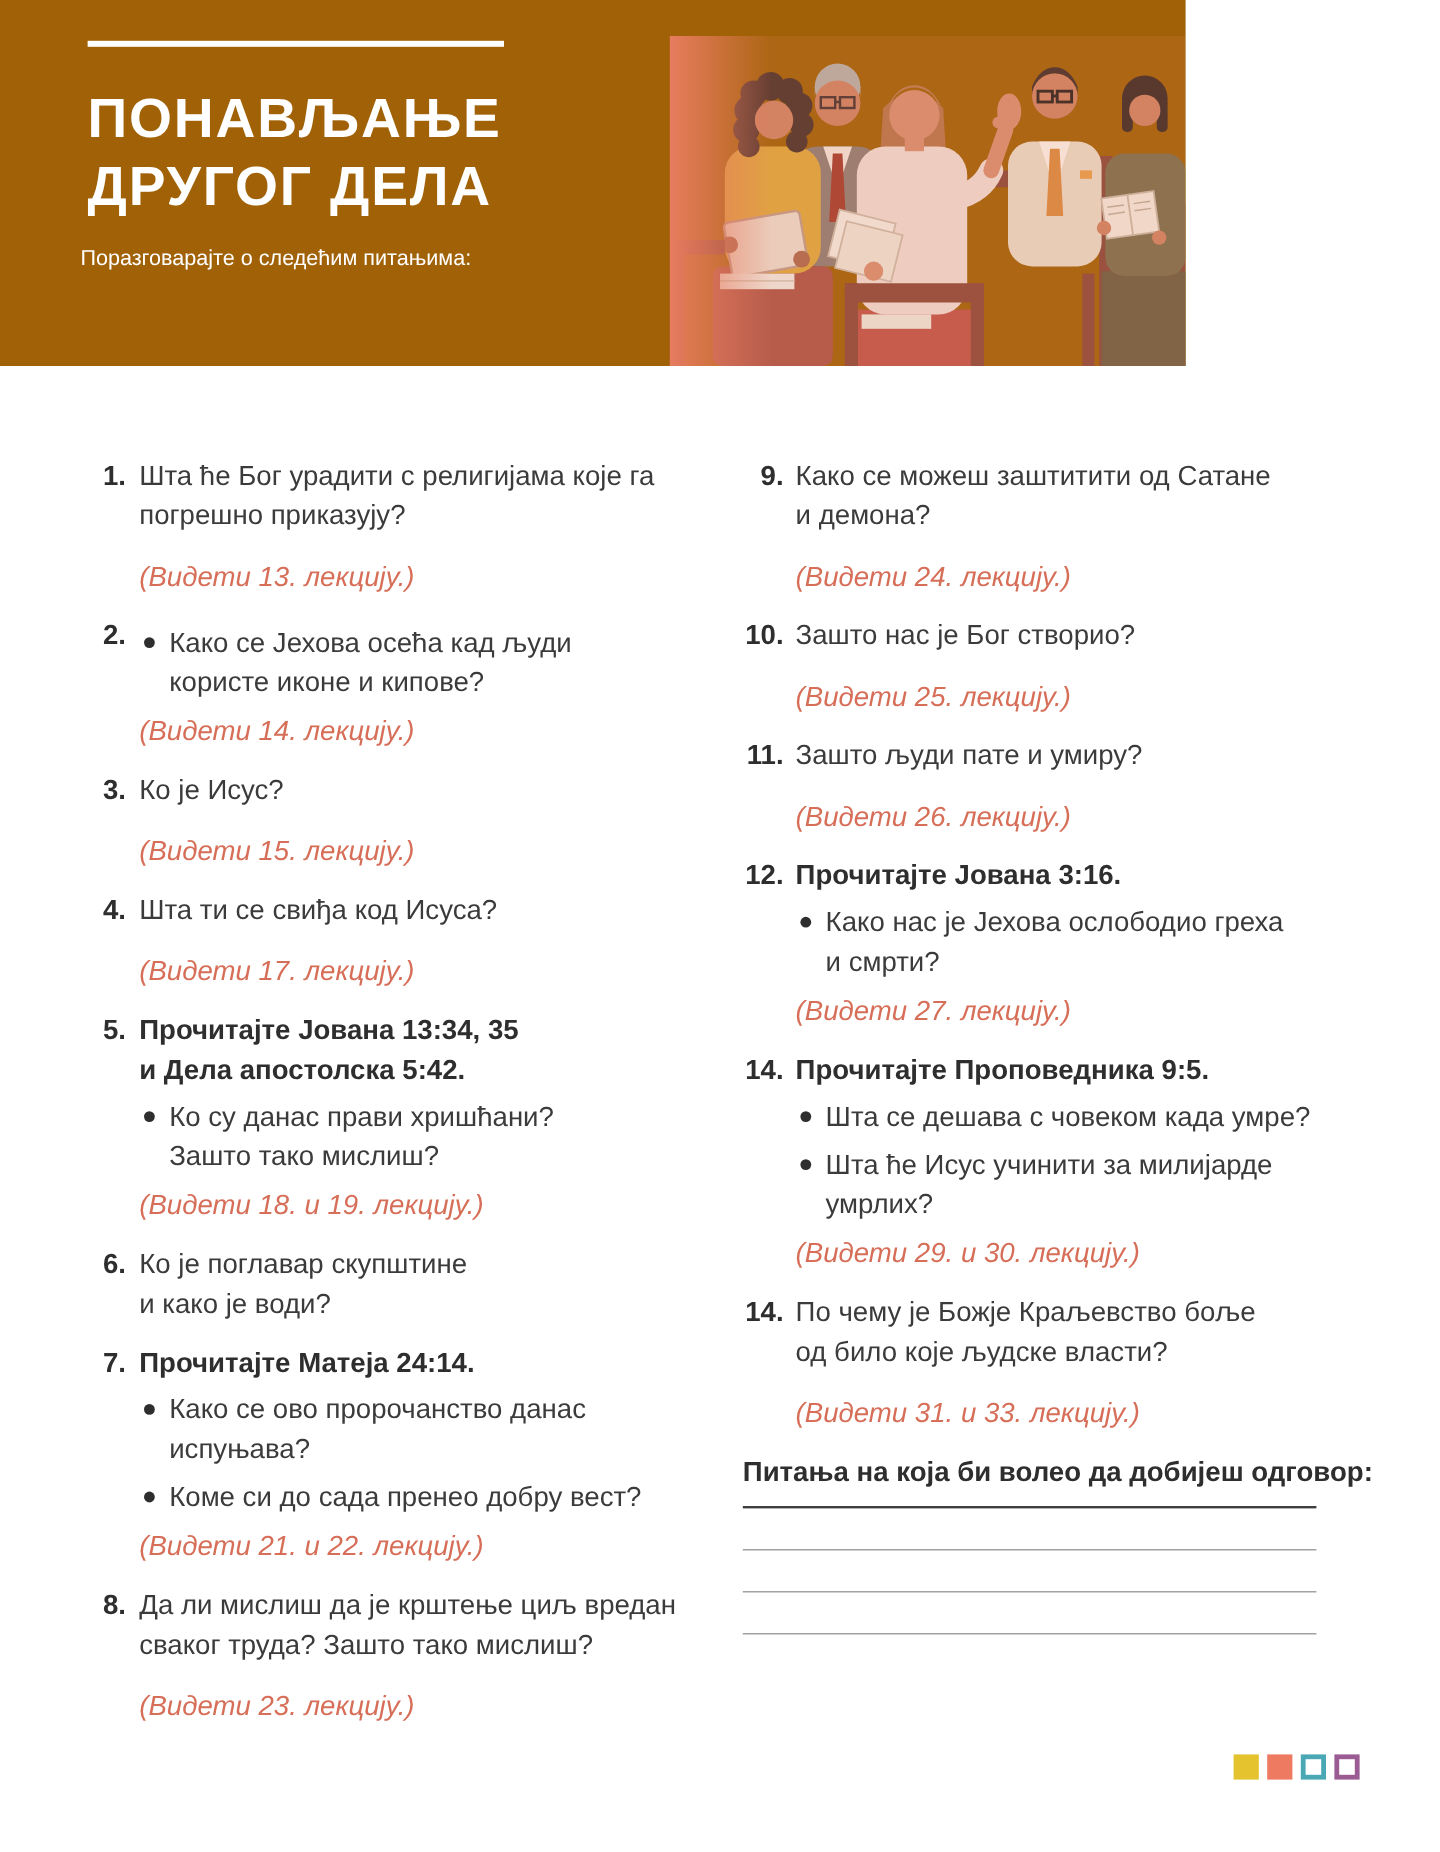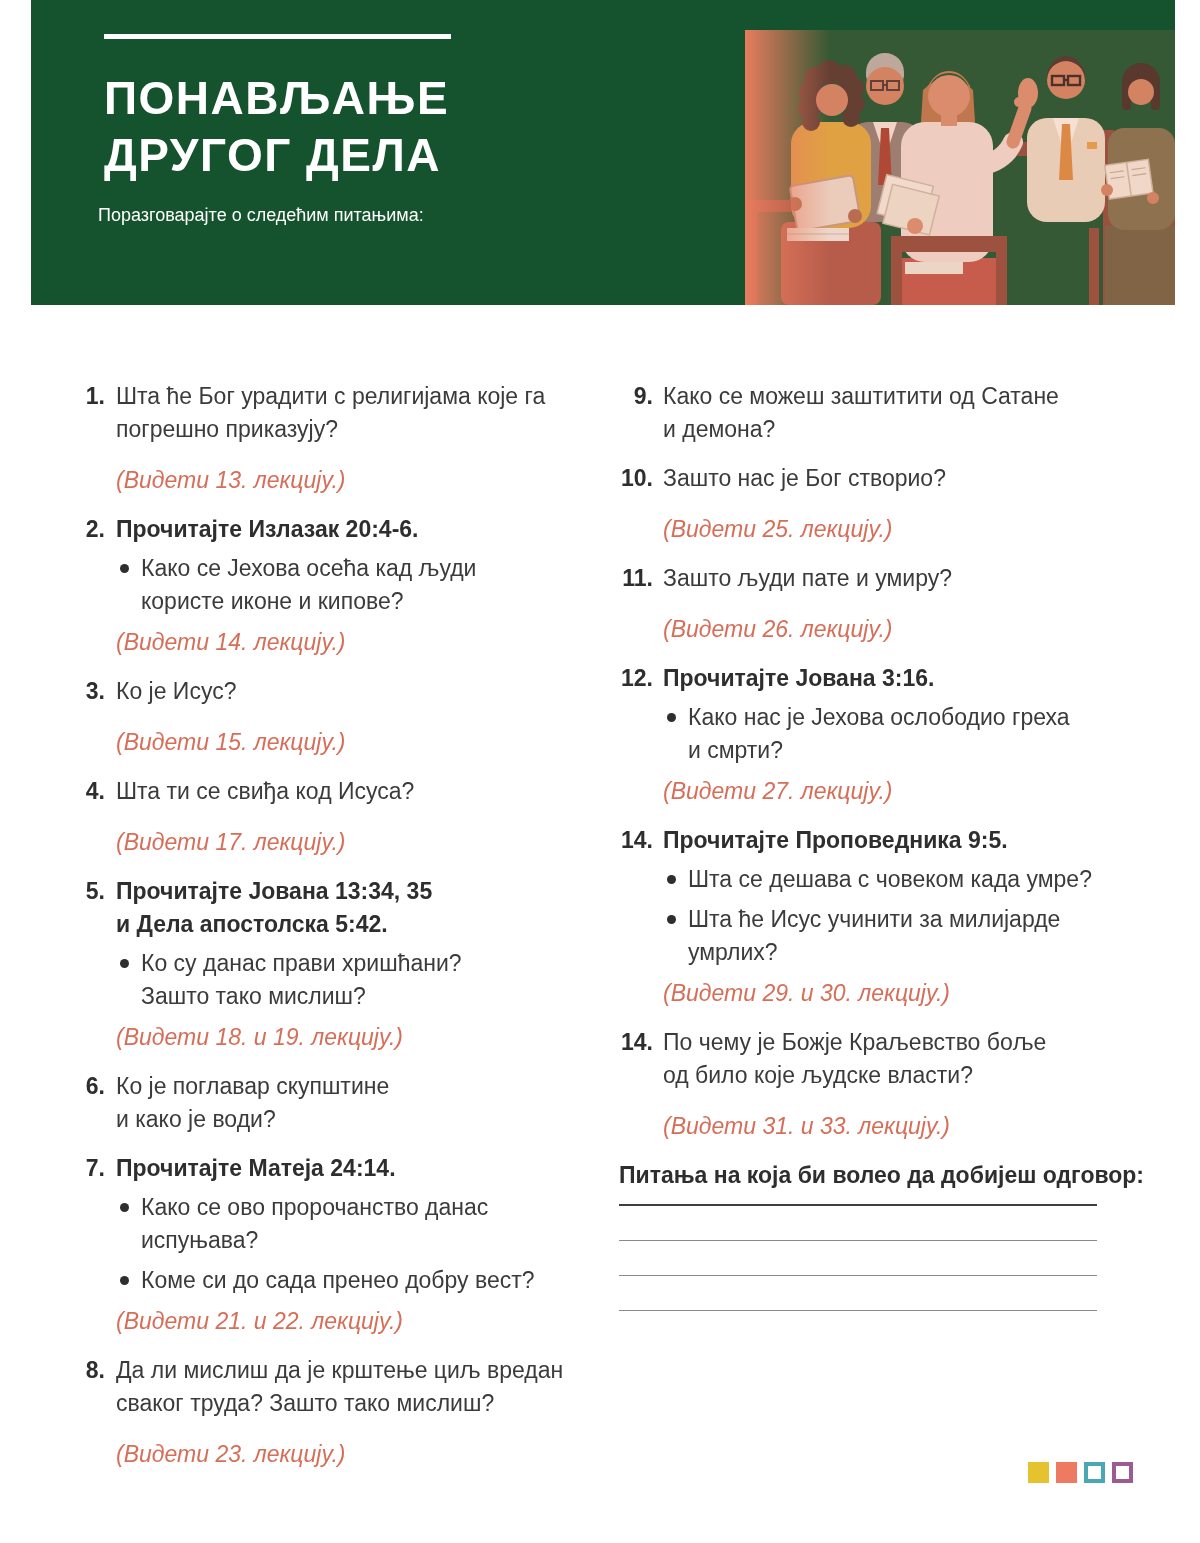--- a/index.html
+++ b/index.html
@@ -1,19 +1,19 @@
 <!DOCTYPE html>
 <html><head>
 <meta charset="utf-8">
 <style>
   html,body{margin:0;padding:0;background:#ffffff;}
   .page{position:relative;width:1200px;height:1543px;background:#ffffff;overflow:hidden;
         font-family:"Liberation Sans",sans-serif;color:#3b3b3b;}
   
-  .header{position:absolute;left:0;top:0;width:1144px;height:305px;background:#14532d;overflow:hidden;margin-left:31px;}
+  .header{position:absolute;left:0;top:0;width:988px;height:305px;background:#a16207;overflow:hidden;}
   .header-rule{position:absolute;left:73px;top:34px;width:347px;height:5px;background:#ffffff;}
   .header-title{position:absolute;left:73px;top:70px;font-size:46px;line-height:57px;font-weight:bold;
                 color:#ffffff;letter-spacing:1.5px;white-space:pre-line;}
   .header-subtitle{position:absolute;left:67px;top:205px;font-size:18px;font-weight:normal;color:#ffffff;}
   .header-illustration{position:absolute;right:0;top:30px;width:430px;height:275px;}
   
   .columns{position:absolute;top:380px;left:0;width:1200px;}
   .col{position:absolute;top:0;}
   .col-left{left:83px;width:500px;}
   .col-right{left:617px;width:540px;}
@@ -175,21 +175,20 @@
           <div class="num">1.</div>
           <div class="qbody">
             <div class="q">Шта ће Бог урадити с религијама које га
 погрешно приказују?</div>
             <div class="ref">(Видети 13. лекцију.)</div>
           </div>
         </div>
         <div class="item">
           <div class="num">2.</div>
           <div class="qbody">
-            <div class="q bold">Прочитајте Излазак 20:4-6.</div>
             <ul class="bullets">
               <li class="bullet"><span class="dot"></span><span class="bullet-text">Како се Јехова осећа кад људи
 користе иконе и кипове?</span></li>
             </ul>
             <div class="ref">(Видети 14. лекцију.)</div>
           </div>
         </div>
         <div class="item">
           <div class="num">3.</div>
           <div class="qbody">
@@ -243,20 +242,21 @@
             <div class="ref">(Видети 23. лекцију.)</div>
           </div>
         </div>
       </div>
     <div class="col col-right" id="col-right">
         <div class="item">
           <div class="num">9.</div>
           <div class="qbody">
             <div class="q">Како се можеш заштитити од Сатане
 и демона?</div>
+            <div class="ref">(Видети 24. лекцију.)</div>
           </div>
         </div>
         <div class="item">
           <div class="num">10.</div>
           <div class="qbody">
             <div class="q">Зашто нас је Бог створио?</div>
             <div class="ref">(Видети 25. лекцију.)</div>
           </div>
         </div>
         <div class="item">

